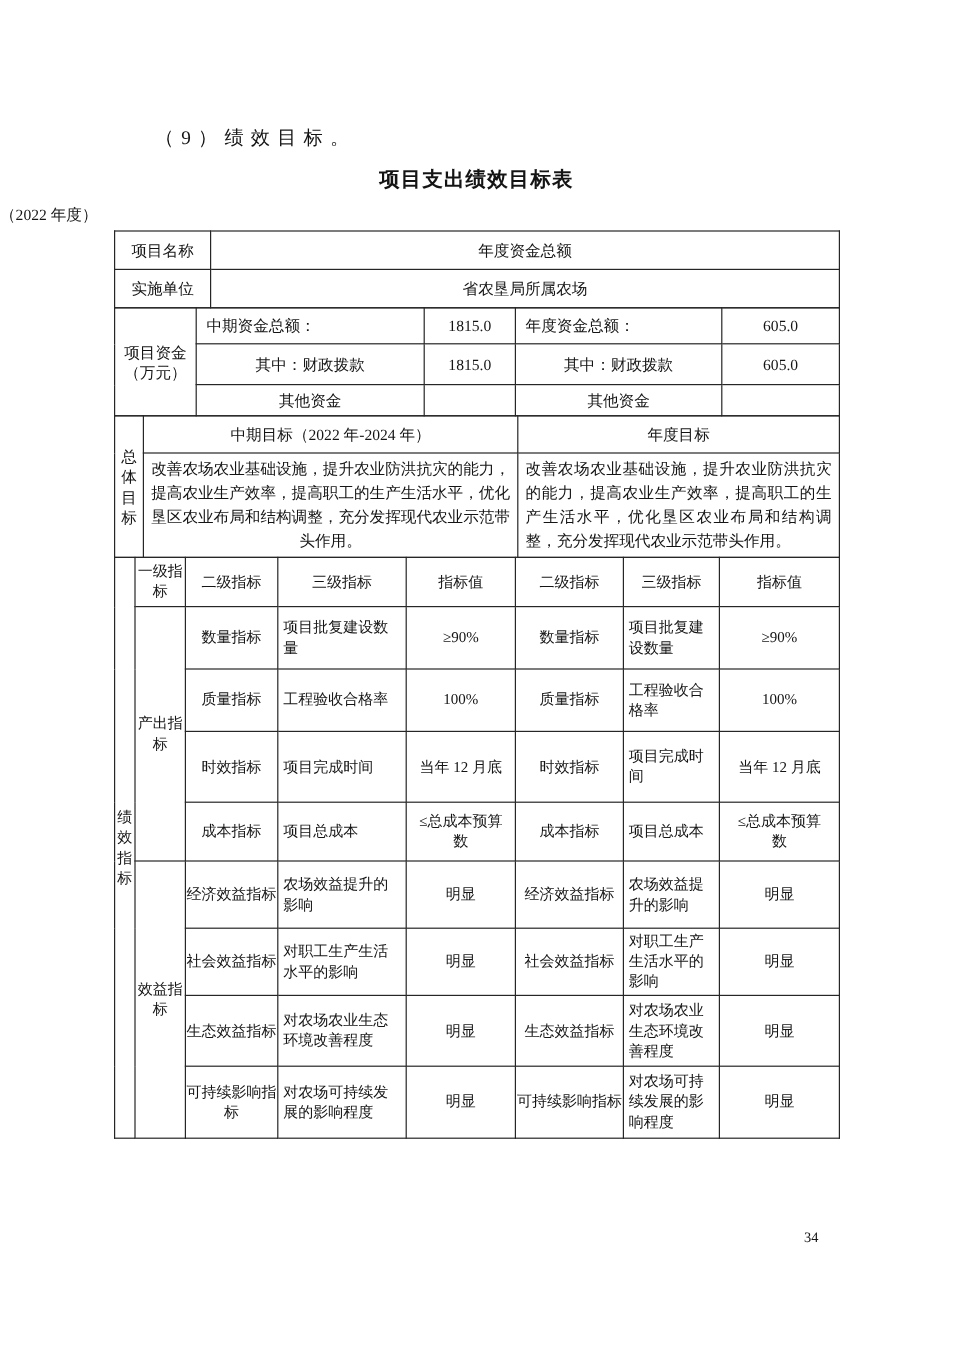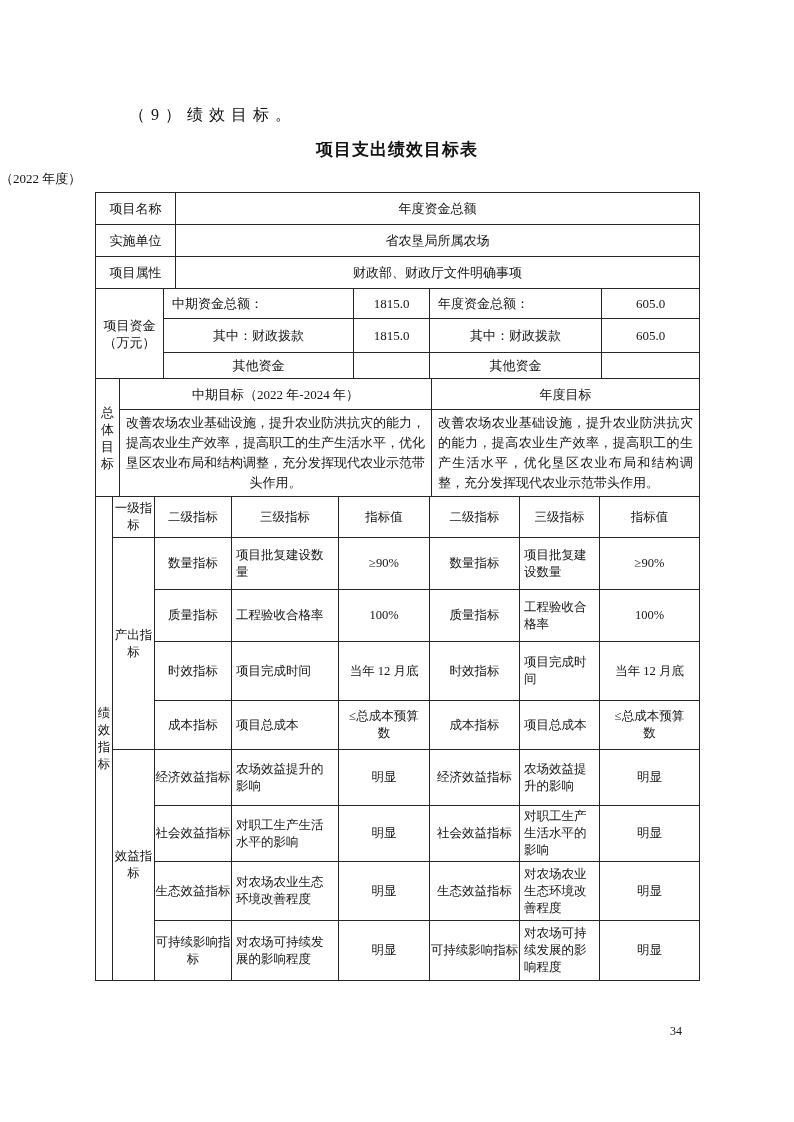--- a/index.html
+++ b/index.html
@@ -61,24 +61,20 @@
         </colgroup>
       <tbody>
           <tr style="height:32px">
         <td class="c">项目名称</td>
         <td class="c">年度资金总额</td>
       </tr>
       <tr style="height:32px">
         <td class="c">实施单位</td>
         <td class="c">省农垦局所属农场</td>
       </tr>
-      <tr style="height:32px">
-        <td class="c">项目属性</td>
-        <td class="c">财政部、财政厅文件明确事项</td>
-      </tr>
     </tbody>
       </table>
 
     <table class="s2">
       <colgroup>
         <col style="width:68px">
           <col style="width:190px">
           <col style="width:76px">
         <col style="width:172px">
           <col style="width:98px">

